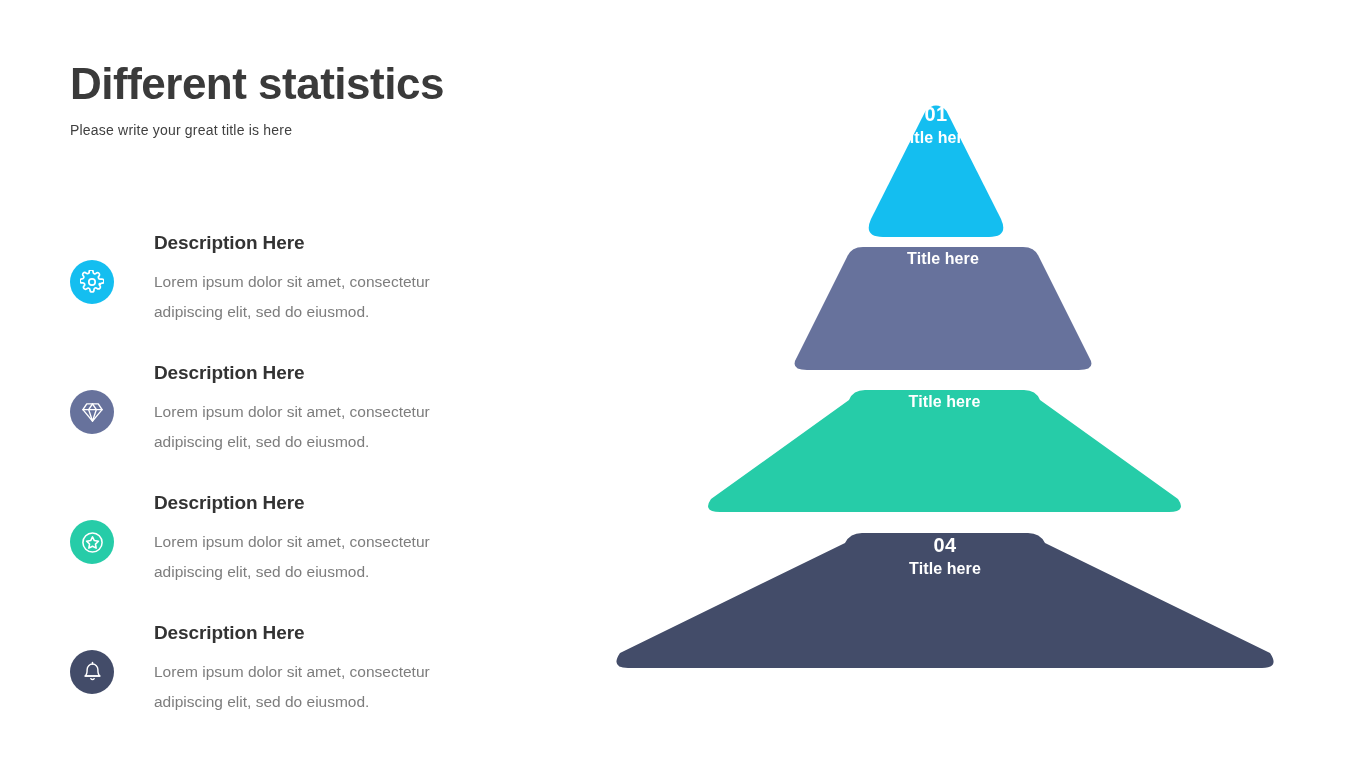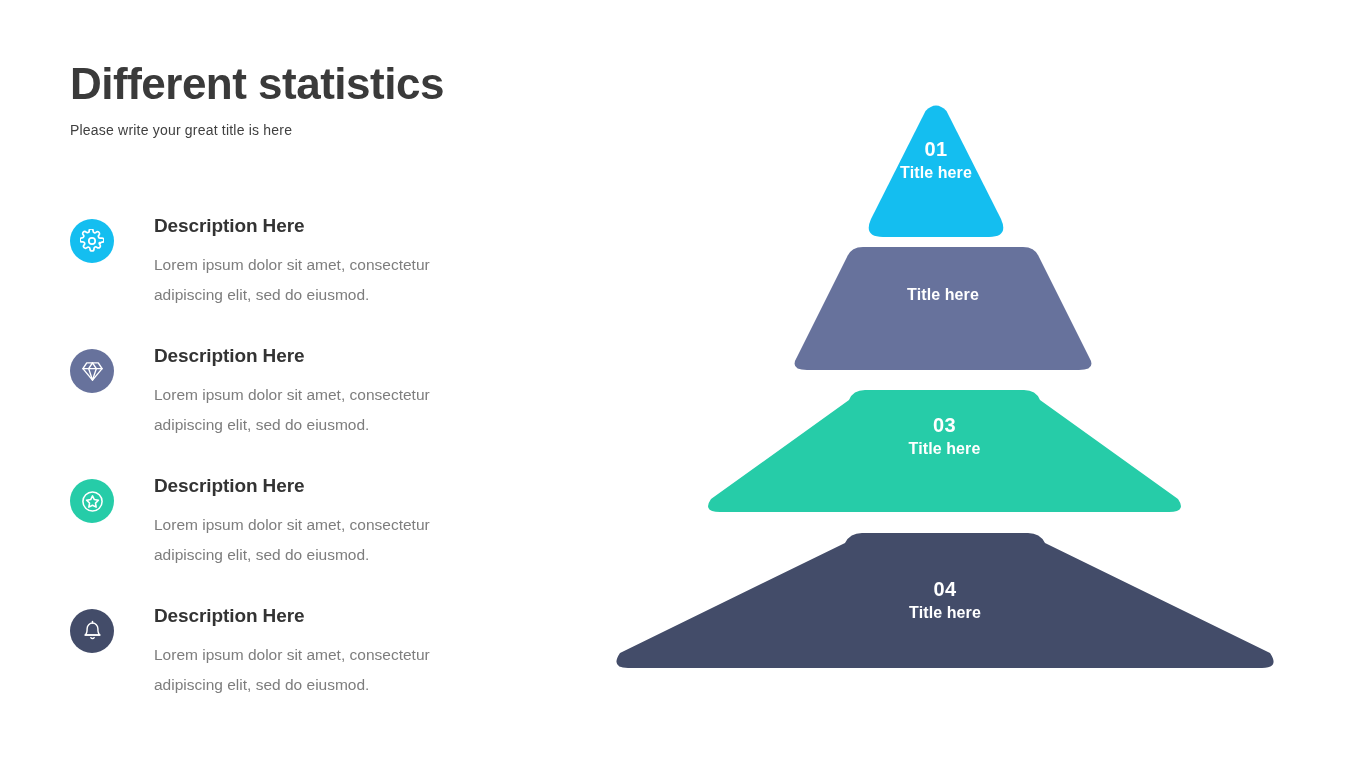--- a/index.html
+++ b/index.html
@@ -52,21 +52,21 @@
   .feature-list {
     position: absolute;
     left: 70px;
     top: 215px;
     width: 520px;
   }
 
   .feature-item {
     position: relative;
     display: flex;
-    align-items: flex-start;
+    align-items: center;
     height: 130px;
   }
 
   .feature-icon {
     flex: 0 0 auto;
     width: 44px;
     height: 44px;
     border-radius: 50%;
     display: flex;
     align-items: center;
@@ -105,21 +105,21 @@
     top: 90px;
     width: 710px;
     height: 600px;
   }
 
   .tier {
     position: absolute;
     display: flex;
     flex-direction: column;
     align-items: center;
-    justify-content: center;
+    justify-content: flex-start;
   }
 
   .tier-shape {
     position: absolute;
     inset: 0;
   }
 
   .tier-shape svg {
     width: 100%;
     height: 100%;
@@ -263,21 +263,20 @@
       </div>
     </div>
 
     <div class="tier" id="tier-3">
       <div class="tier-shape">
         <svg viewBox="0 0 495 122" preserveAspectRatio="none">
           <path d="M 168 0 L 327 0 Q 339 0 343 10 L 481 109 Q 490 122 472 122 L 23 122 Q 5 122 14 109 L 152 10 Q 156 0 168 0 Z" fill="#26CCA8"></path>
         </svg>
       </div>
       <div class="tier-label">
-        <div class="tier-number">03</div>
         <div class="tier-title">Title here</div>
       </div>
     </div>
 
     <div class="tier" id="tier-4">
       <div class="tier-shape">
         <svg viewBox="0 0 682 135" preserveAspectRatio="none">
           <path d="M 258 0 L 424 0 Q 436 0 441 10 L 666 120 Q 676 135 658 135 L 24 135 Q 6 135 16 120 L 241 10 Q 246 0 258 0 Z" fill="#434C69"></path>
         </svg>
       </div>

